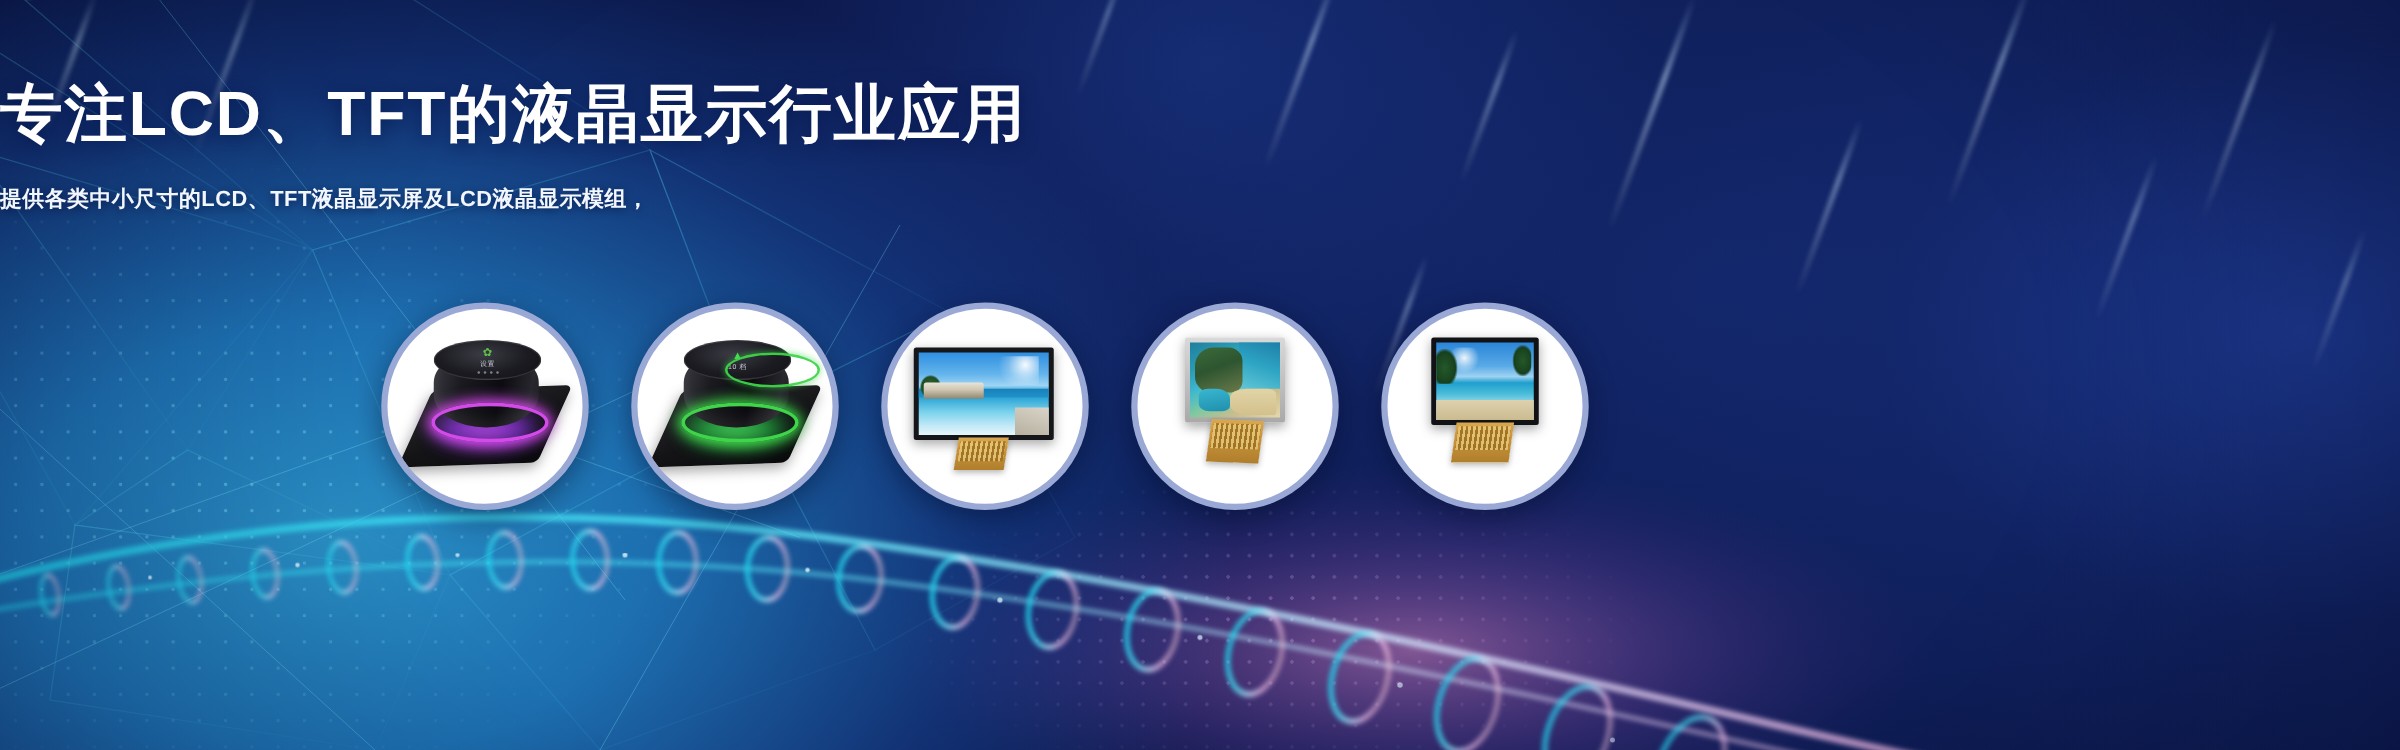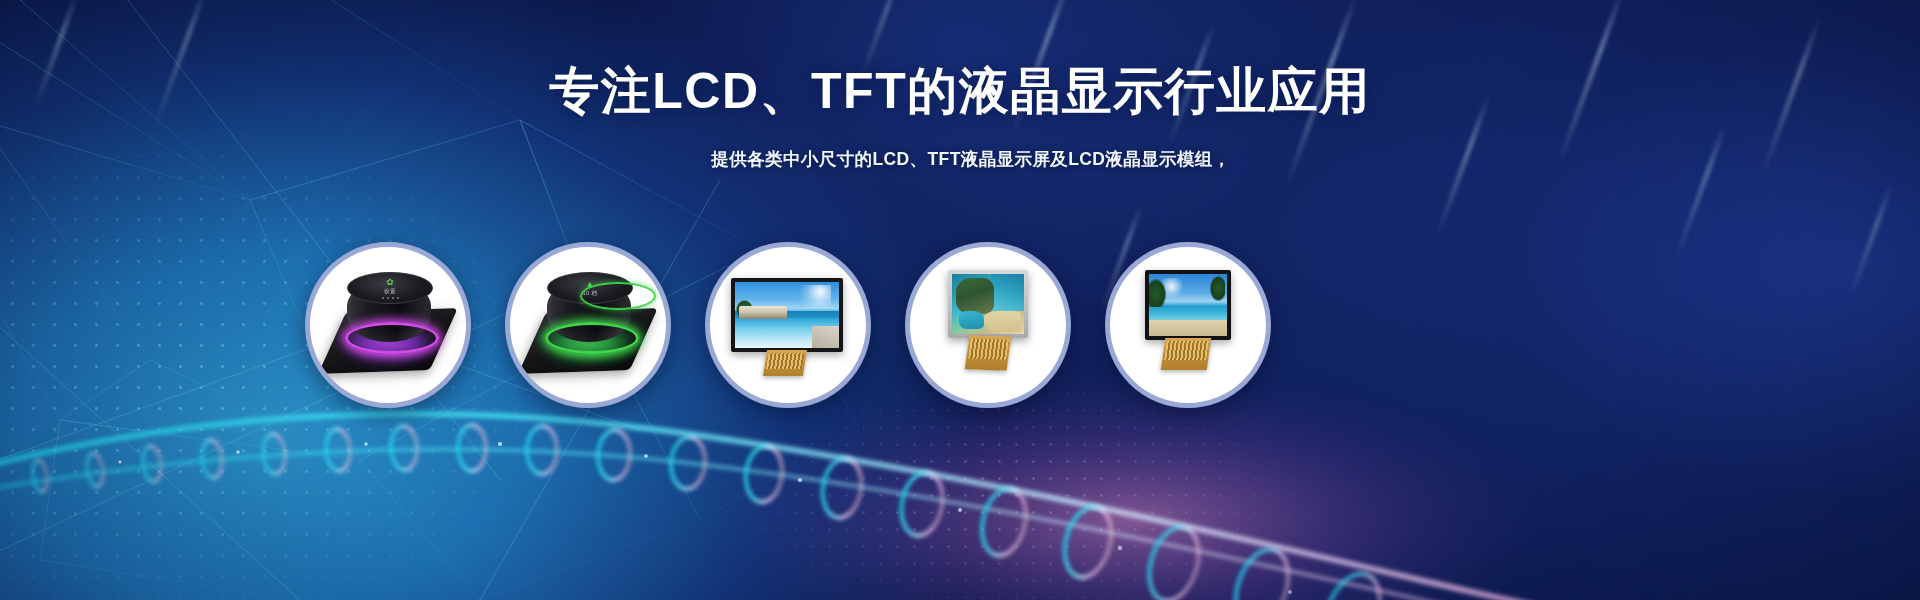--- a/index.html
+++ b/index.html
@@ -49,42 +49,42 @@
     -webkit-mask-image:radial-gradient(ellipse 380px 160px at 55% 60%, rgba(0,0,0,1) 0%, rgba(0,0,0,0) 80%);
             mask-image:radial-gradient(ellipse 380px 160px at 55% 60%, rgba(0,0,0,1) 0%, rgba(0,0,0,0) 80%);
     opacity:.7;
   }
 
   .svg-layer{position:absolute;inset:0;width:1920px;height:600px;}
 
   
   .text-block{
     position:absolute;left:0;right:0;top:62px;
-    text-align:center;z-index:40;
+    text-align:left;z-index:40;
   }
   .title{
     margin:0;
     font-size:50px;
     font-weight:bold;
     color:#ffffff;
     letter-spacing:1.5px;
     line-height:1.16;
     text-shadow:0 2px 14px rgba(0,20,70,.65);
     font-family:"Liberation Sans","DejaVu Sans",sans-serif;
   }
   .sub{
     margin:0;
     color:#f2f6ff;
     font-size:17.5px;
     font-weight:bold;
     line-height:1.95;
     letter-spacing:.4px;
     text-shadow:0 1px 7px rgba(0,15,60,.7);
   }
-  .sub-wrap{margin-top:22px;margin-left:22px;}
+  .sub-wrap{margin-top:22px;}
 
   
   .circles{position:absolute;left:0;top:0;width:1920px;height:600px;z-index:45;}
   .circle{
     position:absolute;
     width:156px;height:156px;
     border-radius:50%;
     background:#ffffff;
     border:5px solid #9aa8d6;
     box-shadow:0 6px 22px rgba(3,10,40,.45);

